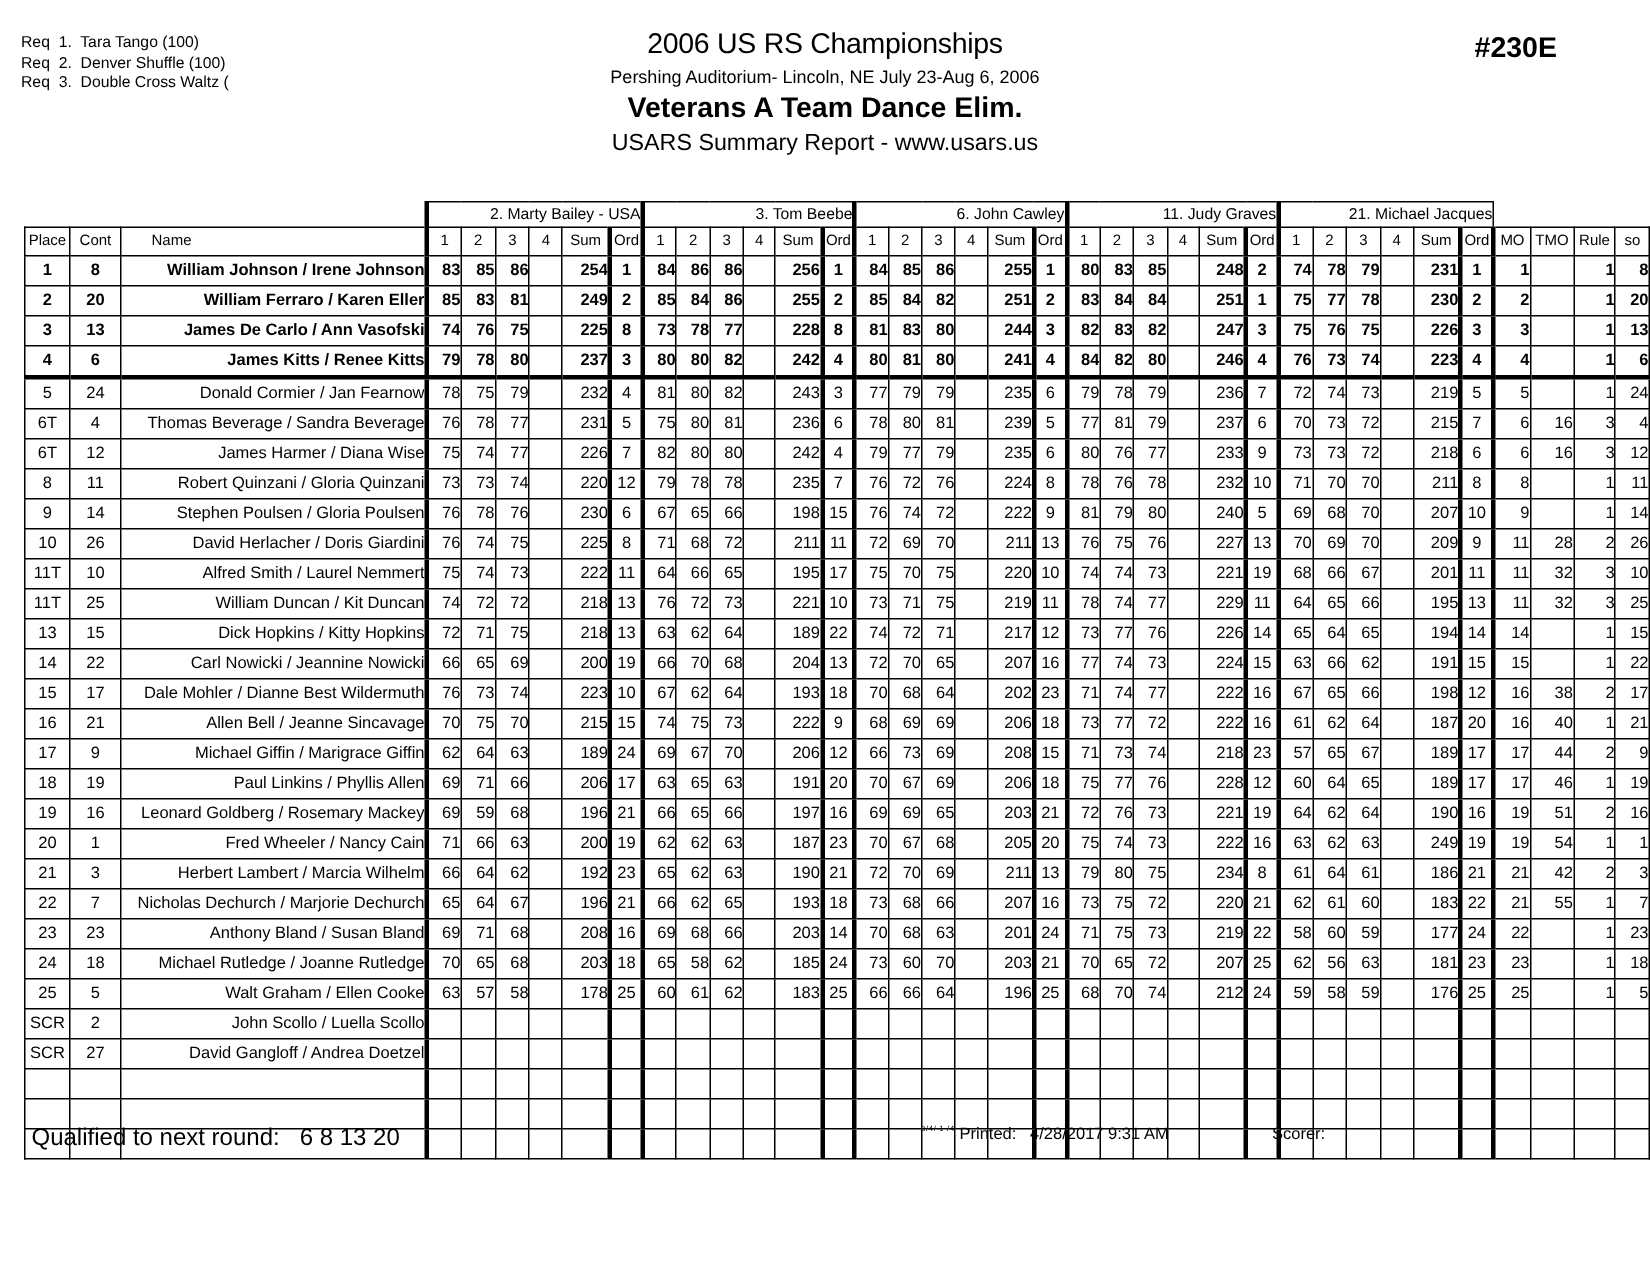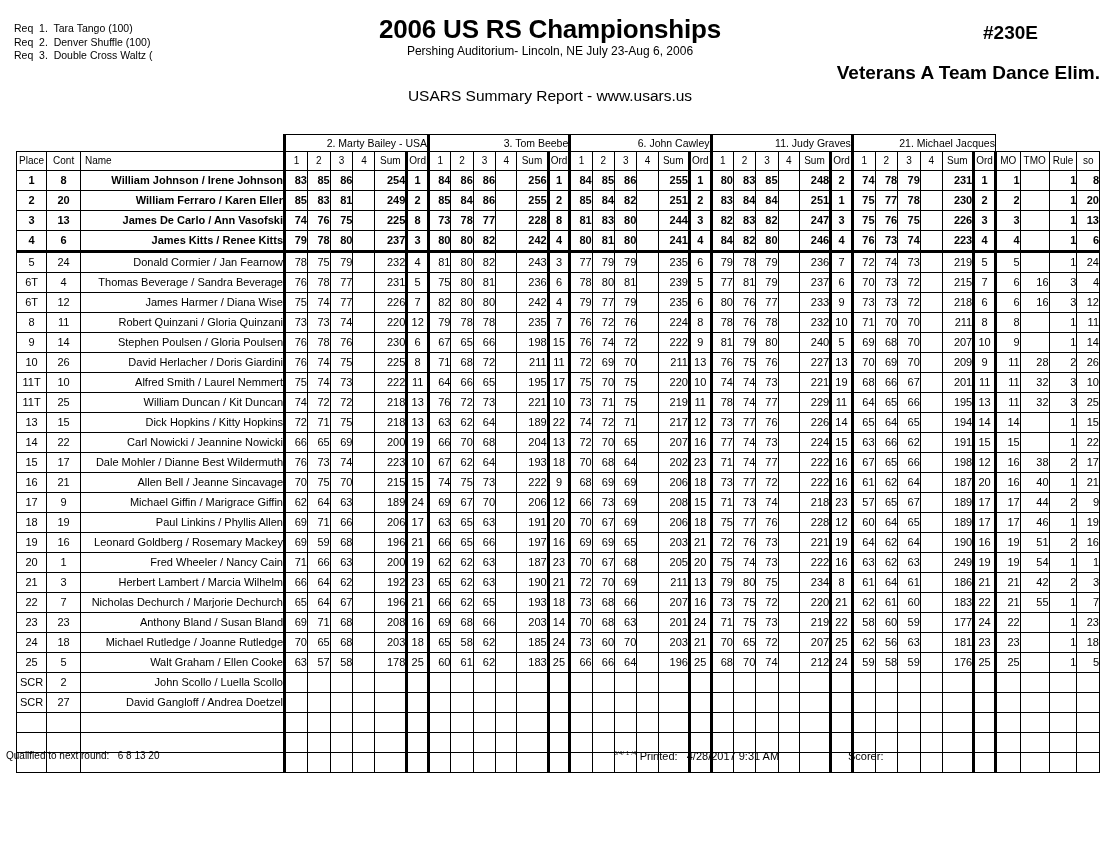--- a/index.html
+++ b/index.html
@@ -29,35 +29,34 @@
 
   
   #header {
     position: absolute;
     left: 0;
     top: 18px;
     width: 1100px;
     text-align: center;
   }
   #header .ttl-1 {
-    font-size: 26px;
-    font-weight: bold;
+    font-size: 19px;
+    font-weight: normal;
     line-height: 23px;
     letter-spacing: -0.2px;
   }
   #header .ttl-2 {
     font-size: 12px;
     font-weight: normal;
     line-height: 20px;
   }
   #header .ttl-3 {
     font-size: 19px;
     font-weight: bold;
     line-height: 24px;
-    text-align: right;
   }
   #header .ttl-4 {
     font-size: 15.5px;
     font-weight: normal;
     line-height: 22px;
   }
   #eventnum {
     position: absolute;
     right: 62px;
     top: 22px;
@@ -103,21 +102,21 @@
 
   
   tr.sub-row td {
     height: 18px;
     line-height: 18px;
     font-size: 10px;
     text-align: center;
   }
   tr.sub-row td.lbl-left {
     text-align: left;
-    padding-left: 4px;
+    padding-left: 20px;
   }
 
   
   td.c  { text-align: center; }
   td.r  { text-align: right; padding-right: 4px; }
   td.l  { text-align: right; padding-left: 5px; }
   td.ord { text-align: center; font-weight: bold; }
 
   
   .hl { border-left: 3px solid #000 !important; }
@@ -135,23 +134,23 @@
   col.w-sum   { width: 33px; }
   col.w-ord   { width: 22px; }
   col.w-mo    { width: 26px; }
   col.w-tmo   { width: 30px; }
   col.w-rule  { width: 29px; }
   col.w-so    { width: 24px; }
 
   
   #footer-left {
     position: absolute;
-    left: 6px;
+    left: 21px;
     top: 750px;
-    font-size: 10px;
+    font-size: 16px;
   }
   #footer-mid {
     position: absolute;
     left: 614px;
     top: 750px;
     font-size: 11px;
   }
   #footer-mid .tiny {
     font-size: 5px;
     vertical-align: top;

